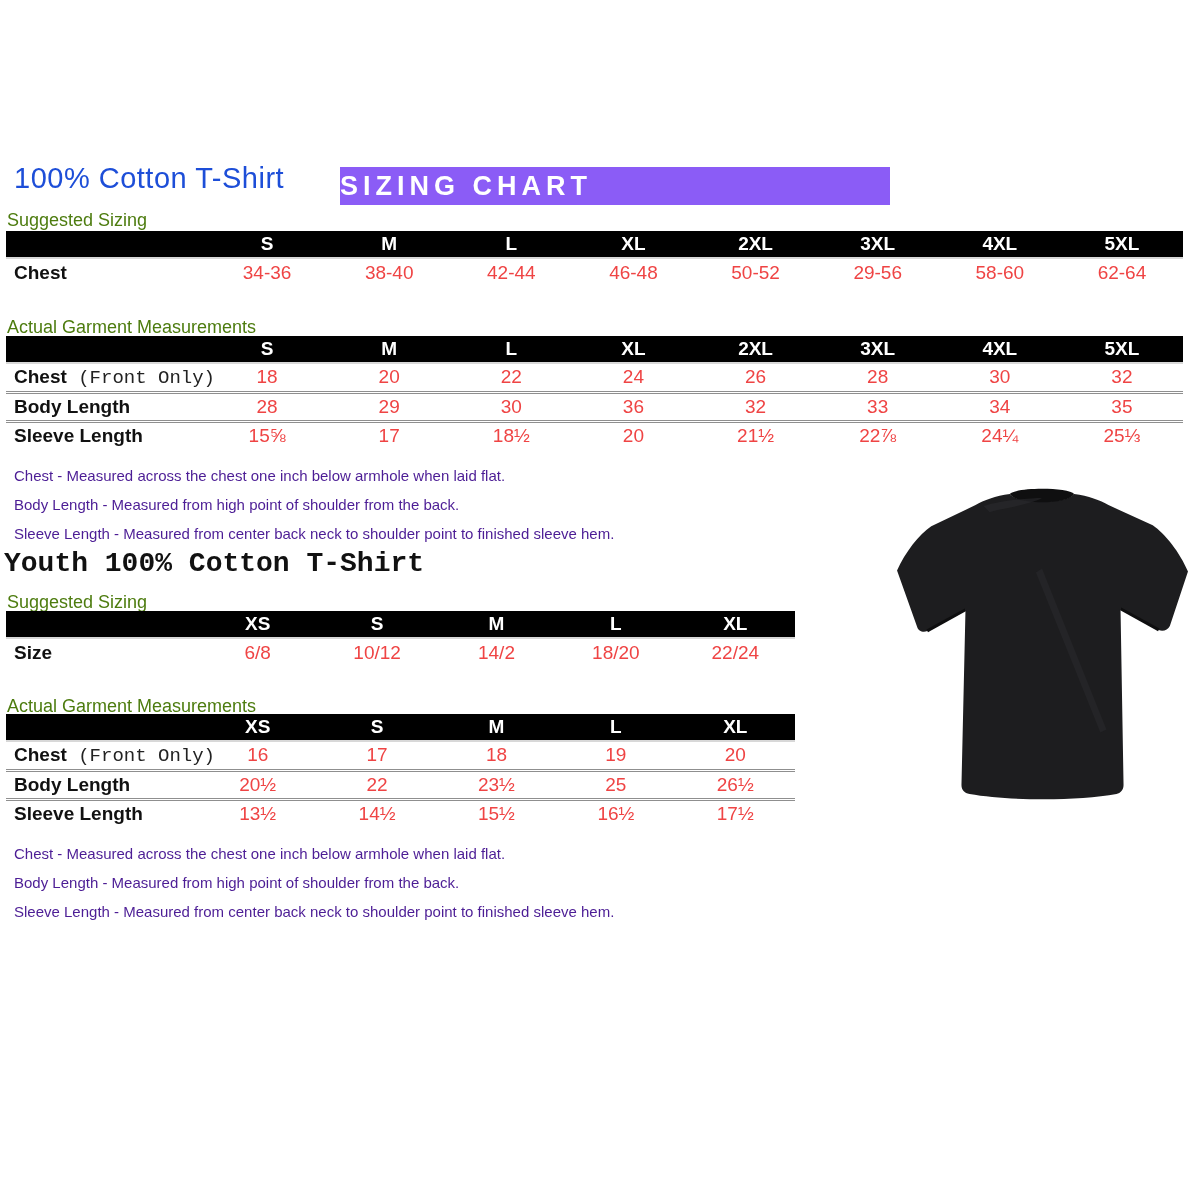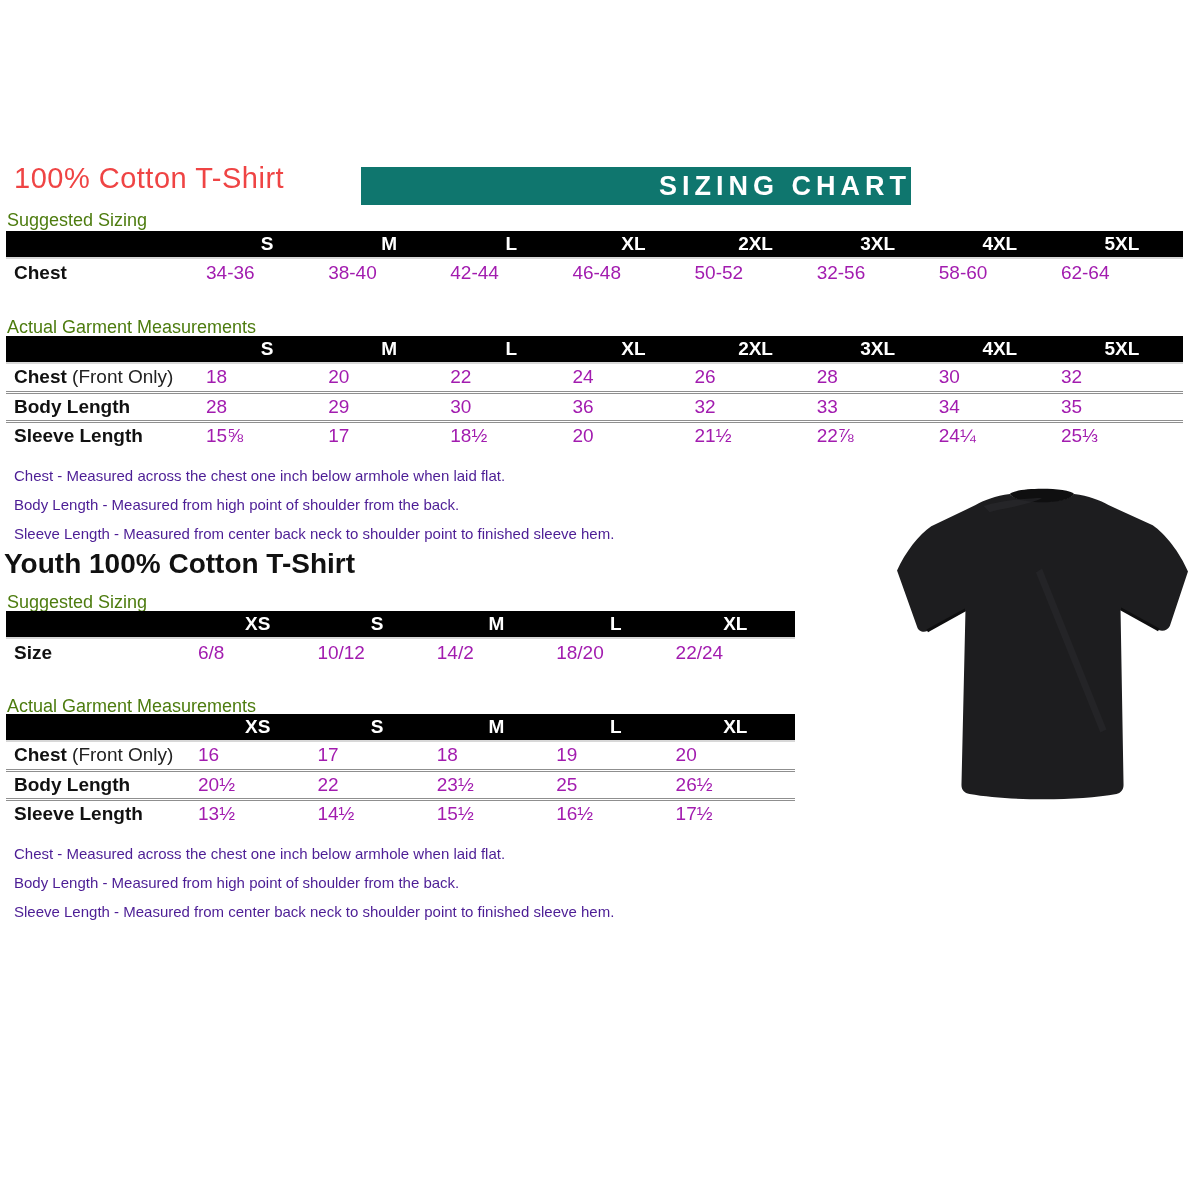--- a/index.html
+++ b/index.html
@@ -4,40 +4,40 @@
 <style>
   html,body{margin:0;padding:0;}
   body{
     width:1200px;height:1200px;position:relative;background:#ffffff;
     font-family:"Liberation Sans","DejaVu Sans",sans-serif;color:#1a1a1a;
     overflow:hidden;
   }
   .abs{position:absolute;}
 
   
-  .main-title{left:14px;top:162px;font-size:29px;font-weight:500;letter-spacing:.5px;color:#ef4444;}
-  .youth-title{left:4px;top:548px;font-size:28px;font-weight:700;color:#111;}
+  .main-title{left:14px;top:162px;font-size:29px;font-weight:500;letter-spacing:.5px;color:#1d4ed8;}
+  .youth-title{left:4px;top:548px;font-size:28px;font-weight:700;color:#111;font-family:Liberation Mono, monospace;}
   .banner{
-    left:361px;top:167px;width:550px;height:38px;background:#0f766e;
-    display:flex;align-items:center;justify-content:flex-end;
+    left:340px;top:167px;width:550px;height:38px;background:#8b5cf6;
+    display:flex;align-items:center;justify-content:flex-start;
     color:#fff;font-size:27px;font-weight:700;letter-spacing:5px;
   }
   .section-label{font-size:18px;color:#4d7c0f;}
 
   
   table.size-table{border-collapse:collapse;table-layout:fixed;}
   table.size-table th,table.size-table td{padding:0;margin:0;}
   table.size-table thead tr{height:27px;border-bottom:2px solid #d8d8d8;}
   table.size-table thead th{background:#000;color:#fff;font-size:19px;font-weight:700;text-align:center;}
   table.size-table tbody tr{height:29px;}
   table.size-table tbody tr + tr{border-top:3px double #8f8f8f;}
   table.size-table tbody th{text-align:left;font-size:19px;padding-left:8px;white-space:nowrap;font-weight:400;margin-top:28px;}
   table.size-table tbody th .lbl{font-weight:700;color:#111;}
-  table.size-table tbody th .sfx{font-weight:400;color:#222;}
-  table.size-table tbody td{text-align:left;font-size:19px;color:#a21caf;}
+  table.size-table tbody th .sfx{font-weight:400;color:#222;font-family:Liberation Mono, monospace;}
+  table.size-table tbody td{text-align:center;font-size:19px;color:#ef4444;}
   .label-col-adult{width:200px;}
   .label-col-youth{width:192px;}
 
   #adult-suggested-label{left:7px;top:210px;}
   #adult-suggested-table{left:6px;top:231px;width:1177px;}
   #adult-actual-label{left:7px;top:317px;}
   #adult-actual-table{left:6px;top:336px;width:1177px;}
   #youth-suggested-label{left:7px;top:592px;}
   #youth-suggested-table{left:6px;top:611px;width:789px;}
   #youth-actual-label{left:7px;top:696px;}
@@ -75,21 +75,21 @@
       </tr>
     </thead>
     <tbody>
       <tr>
         <th><span class="lbl">Chest</span></th>
         <td>34-36</td>
         <td>38-40</td>
         <td>42-44</td>
         <td>46-48</td>
         <td>50-52</td>
-        <td>32-56</td>
+        <td>29-56</td>
         <td>58-60</td>
         <td>62-64</td>
       </tr>
     </tbody>
   </table>
 
 <div class="abs section-label" id="adult-actual-label">Actual Garment Measurements</div>
 <table class="abs size-table" id="adult-actual-table">
     <thead>
       <tr>

